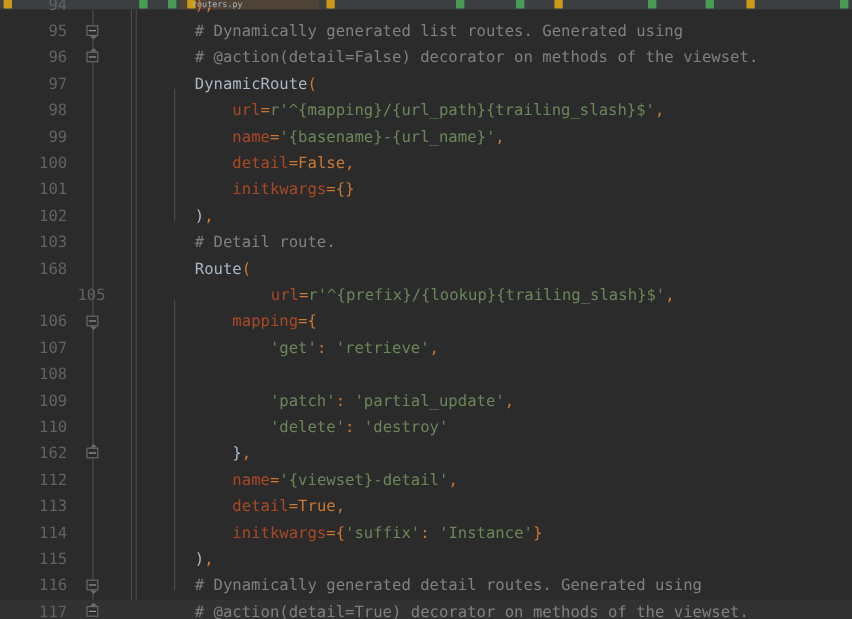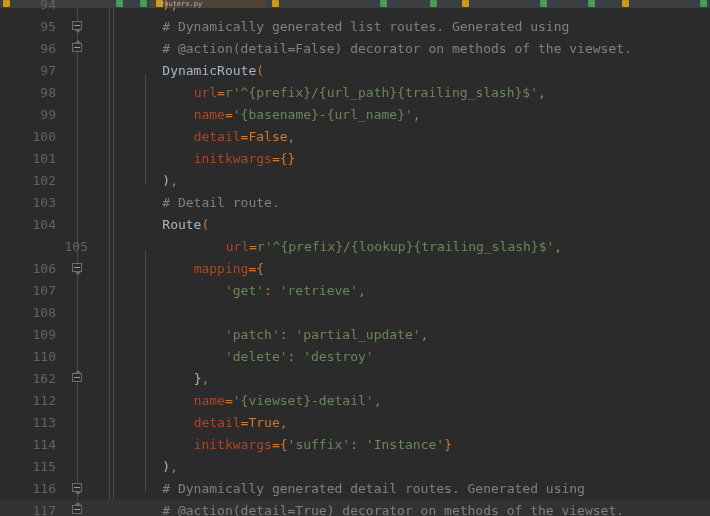--- a/index.html
+++ b/index.html
@@ -226,21 +226,21 @@
           <div class="tip"></div>
         </div>
         <div class="code"><span class="cm">    # @action(detail=False) decorator on methods of the viewset.</span></div>
       </div>
       <div class="row" style="top: 52px;">
         <div class="lineno">97</div>
         <div class="code"><span class="id">    </span><span class="id">DynamicRoute</span><span class="pun">(</span></div>
       </div>
       <div class="row" style="top: 74px; padding-left: 20px;">
         <div class="lineno">98</div>
-        <div class="code"><span class="id">        </span><span class="arg">url</span><span class="pun">=</span><span class="str">r'^{prefix}/{url_path}{trailing_slash}$'</span><span class="pun">,</span></div>
+        <div class="code"><span class="id">        </span><span class="arg">url</span><span class="pun">=</span><span class="str">r'^{mapping}/{url_path}{trailing_slash}$'</span><span class="pun">,</span></div>
       </div>
       <div class="row" style="top: 96px;">
         <div class="lineno">99</div>
         <div class="code"><span class="id">        </span><span class="arg">name</span><span class="pun">=</span><span class="str">'{basename}-{url_name}'</span><span class="pun">,</span></div>
       </div>
       <div class="row" style="top: 118px;">
         <div class="lineno">100</div>
         <div class="code"><span class="id">        </span><span class="arg">detail</span><span class="pun">=</span><span class="kw">False</span><span class="pun">,</span></div>
       </div>
       <div class="row" style="top: 140px;">
@@ -249,21 +249,21 @@
       </div>
       <div class="row" style="top: 162px;">
         <div class="lineno">102</div>
         <div class="code"><span class="id">    </span><span class="id">)</span><span class="pun">,</span></div>
       </div>
       <div class="row" style="top: 184px;">
         <div class="lineno">103</div>
         <div class="code"><span class="cm">    # Detail route.</span></div>
       </div>
       <div class="row" style="top: 206px;">
-        <div class="lineno">104</div>
+        <div class="lineno">168</div>
         <div class="code"><span class="id">    </span><span class="id">Route</span><span class="pun">(</span></div>
       </div>
       <div class="row" style="top: 228px; margin-left: 32px;">
         <div class="lineno">105</div>
         <div class="code"><span class="id">        </span><span class="arg">url</span><span class="pun">=</span><span class="str">r'^{prefix}/{lookup}{trailing_slash}$'</span><span class="pun">,</span></div>
       </div>
       <div class="row" style="top: 250px;">
         <div class="lineno">106</div>
         <div class="fold down">
           <div class="box"></div>

